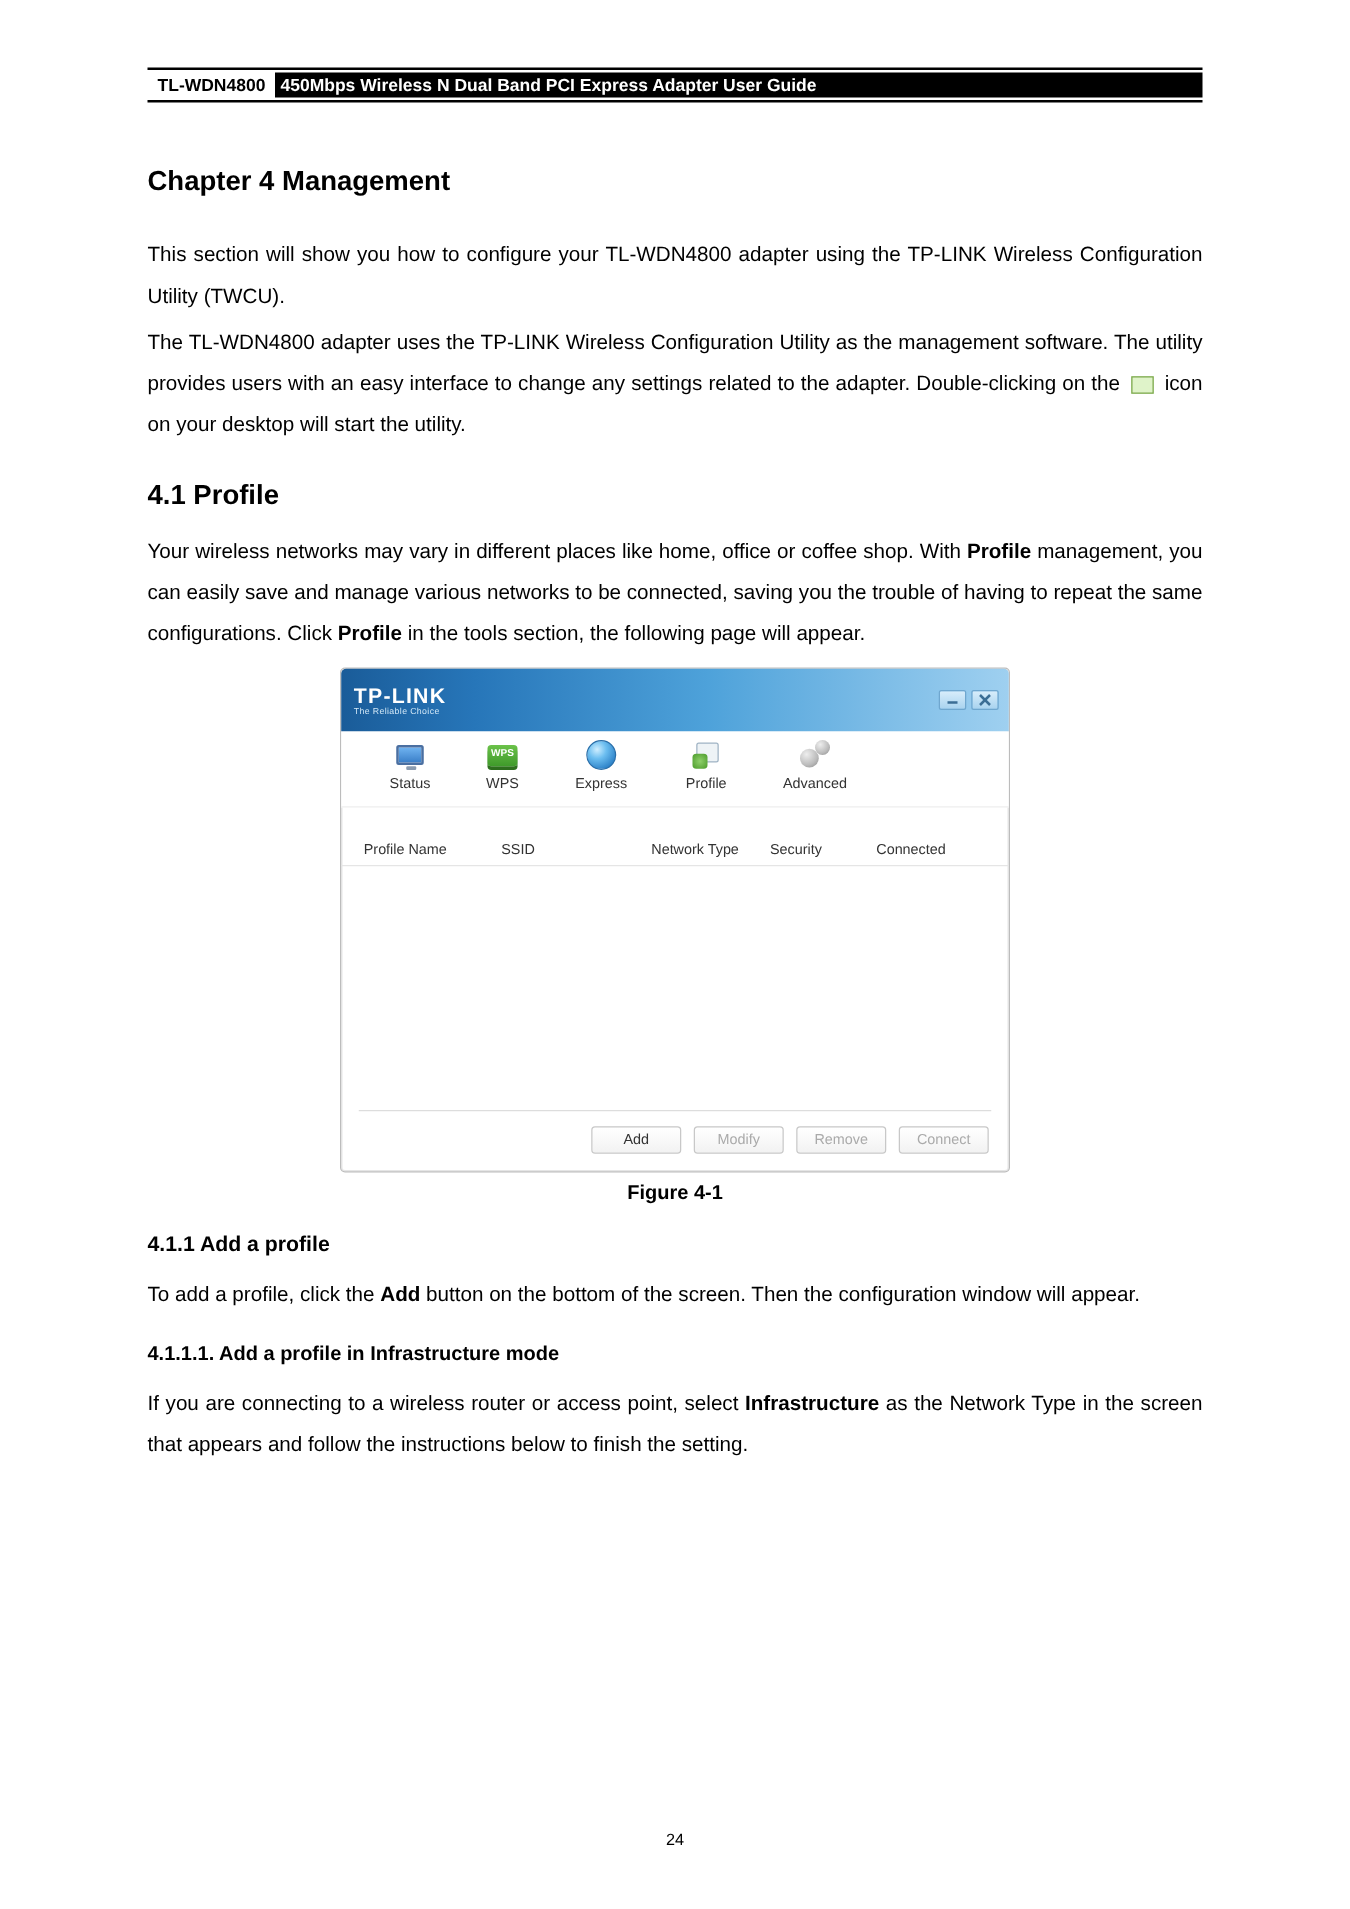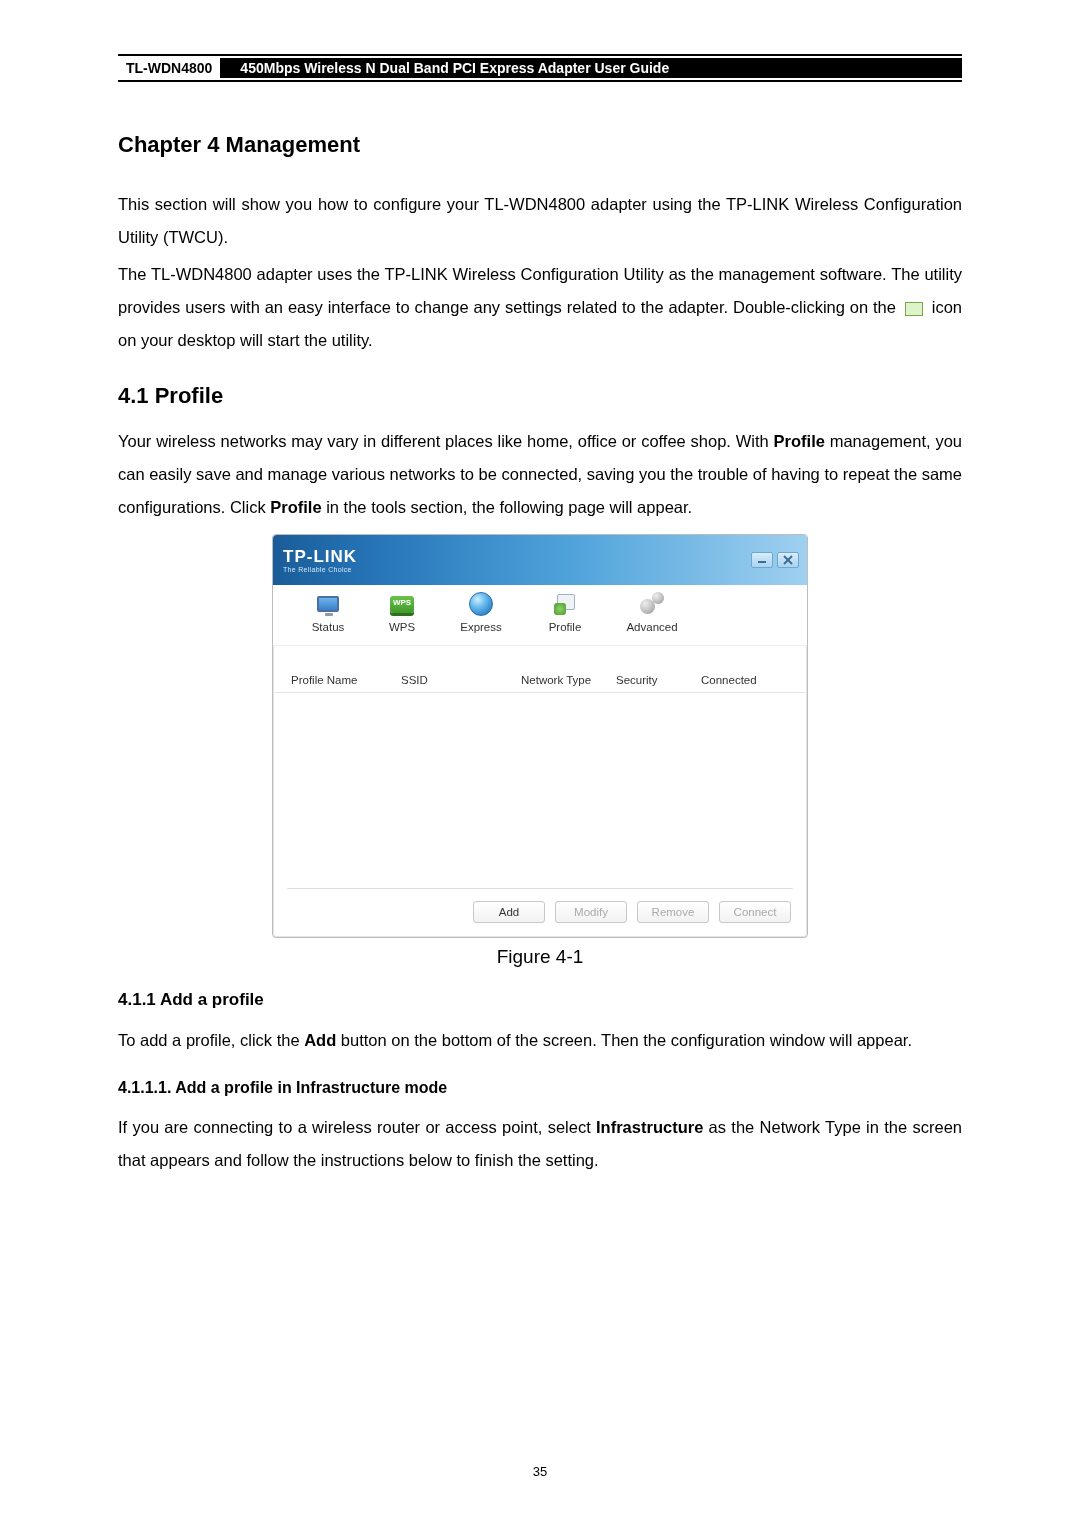--- a/index.html
+++ b/index.html
@@ -32,21 +32,21 @@
     align-items: center;
   }
   .hdr-right {
     background: #000;
     color: #fff;
     font-weight: bold;
     font-size: 14px;
     flex: 1;
     display: flex;
     align-items: center;
-    padding: 0 20px;
+    padding: 0 4px;
   }
   h1.chapter {
     font-size: 22px;
     font-weight: bold;
     margin-bottom: 30px;
   }
   .body-text {
     font-size: 16.5px;
     line-height: 2.0;
     text-align: justify;
@@ -186,23 +186,24 @@
     height: 22px;
     font-size: 11.5px;
     color: #333;
     background: linear-gradient(#ffffff,#f2f2f2);
     border: 1px solid #c8c8c8;
     border-radius: 3px;
     cursor: pointer;
   }
   .app-btn.disabled { color: #aaa; }
   .figure-caption {
-    font-size: 19px;
+    font-size: 16px;
     text-align: center;
     margin-top: 8px;
+    font-weight: bold;
   }
   .page-number {
     position: absolute;
     bottom: 48px;
     left: 0;
     width: 100%;
     text-align: center;
     font-size: 13px;
     color: #000;
   }
@@ -358,13 +359,13 @@
   </p>
 
   <h4 class="subsub">4.1.1.1.  Add a profile in Infrastructure mode</h4>
 
   <p class="body-text">
     <span>If you are connecting to a wireless router or access point, select </span><span class="bold">Infrastructure</span><span> as the Network Type in the screen that appears and follow the instructions below to finish the setting.</span>
   </p>
 
 </div>
 
-<div class="page-number">35</div>
+<div class="page-number">24</div>
 
 </body></html>

